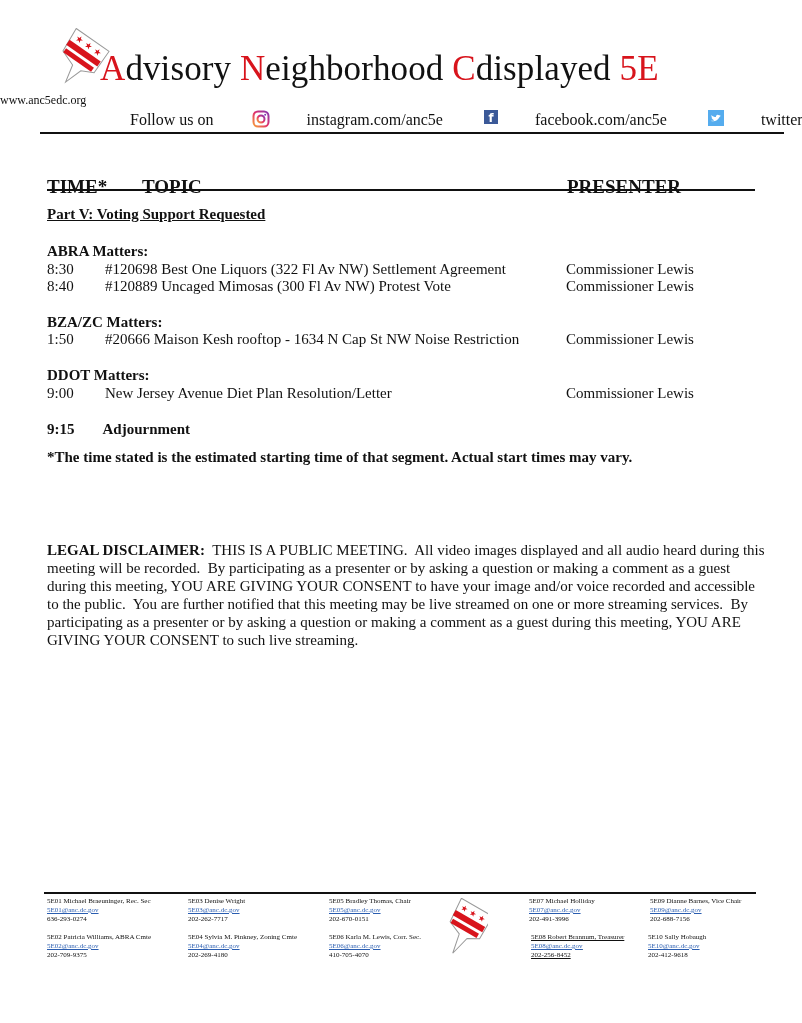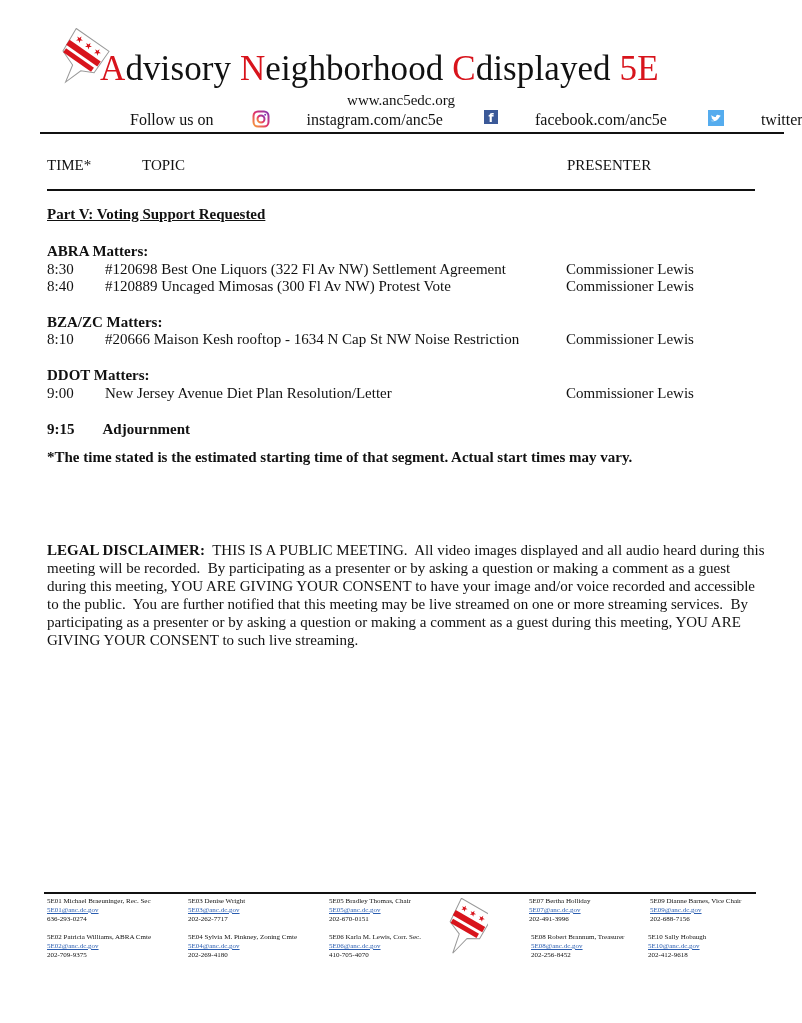--- a/index.html
+++ b/index.html
@@ -4,27 +4,27 @@
 <style>
   html, body { margin:0; padding:0; background:#ffffff; }
   body { width:802px; height:1023px; position:relative; overflow:hidden;
          font-family:"Liberation Serif", serif; color:#111; }
   .abs { position:absolute; }
 
   
   .logo-top { left:50px; top:28px; width:60px; height:62px; }
   .title { left:100px; top:49px; font-size:35px; line-height:40px; white-space:nowrap; color:#111; letter-spacing:0.1px; }
   .title .red { color:#d8141c; }
-  .website { left:0; width:802px; top:92px; text-align:center; font-size:15px; line-height:16px; }
+  .website { left:0; width:802px; top:92px; text-align:left; font-size:12px; line-height:16px; }
   .follow { left:130px; top:110px; font-size:16px; line-height:20px; white-space:nowrap; display:flex; align-items:flex-start;gap:36px; }
   .follow .ico { display:inline-block; width:18px; height:18px; margin:0 1px 0 2px; vertical-align:middle; }
   .rule-top { left:40px; top:132px; width:744px; height:1.5px; background:#111; }
 
   
-  .th { top:156px; font-size:15px; font-weight:normal; line-height:18px; }
+  .th { top:178px; font-size:19px; font-weight:bold; line-height:18px; }
   .th-rule { left:47px; top:189px; width:708px; height:1.5px; background:#111; }
 
   .part { left:47px; top:205px; font-size:15px; font-weight:bold; text-decoration:underline; line-height:18px; white-space:nowrap; }
 
   .sect { left:47px; font-size:15px; font-weight:bold; line-height:18px; white-space:nowrap; }
   .row { left:0; width:802px; height:18px; font-size:15px; line-height:18px; }
   .row .t { position:absolute; left:47px; }
   .row .topic { position:absolute; left:105px; white-space:nowrap;text-align:right; }
   .row .pres { position:absolute; left:566px; white-space:nowrap; }
 
@@ -106,21 +106,21 @@
   <span class="pres">Commissioner Lewis</span>
 </div>
 <div class="abs row" style="top:277px;">
   <span class="t">8:40</span>
   <span class="topic">#120889  Uncaged Mimosas (300 Fl Av NW) Protest Vote</span>
   <span class="pres">Commissioner Lewis</span>
 </div>
 
 <div class="abs sect" style="top:313px;">BZA/ZC Matters:</div>
 <div class="abs row" style="top:330px;">
-  <span class="t">8:10</span>
+  <span class="t">1:50</span>
   <span class="topic">#20666  Maison Kesh rooftop - 1634 N Cap St NW Noise Restriction</span>
   <span class="pres">Commissioner Lewis</span>
 </div>
 
 <div class="abs sect" style="top:366px;">DDOT Matters:</div>
 <div class="abs row" style="top:384px;">
   <span class="t">9:00</span>
   <span class="topic"> New Jersey Avenue Diet Plan Resolution/Letter</span>
   <span class="pres">Commissioner Lewis</span>
 </div>
@@ -173,25 +173,25 @@
     <path d="M5 6 L41 6 L41 32 L30 38 L25 58 L21 38 L7 32 Z" fill="#fff" stroke="#999" stroke-width="1"></path>
     <rect x="6" y="19" width="34" height="6" fill="#d8141c"></rect>
     <rect x="8" y="28" width="30" height="5" fill="#d8141c"></rect>
     <text x="9" y="16" font-size="8" fill="#d8141c" font-family="DejaVu Sans, sans-serif">★</text>
     <text x="19" y="16" font-size="8" fill="#d8141c" font-family="DejaVu Sans, sans-serif">★</text>
     <text x="29" y="16" font-size="8" fill="#d8141c" font-family="DejaVu Sans, sans-serif">★</text>
   </g>
 </svg>
 
 <div class="abs fcell" style="left:529px;top:897px;">
-  <span>5E07 Bertha Holliday</span>
+  <span>5E07 Michael Holliday</span>
   <span class="em">5E07@anc.dc.gov</span>
   <span class="ph">202-491-3996</span>
 </div>
-<div class="abs fcell" style="left:531px;top:933px;">
+<div class="abs fcell" style="left:531px;top:933px;text-decoration:underline;">
   <span>5E08 Robert Brannum, Treasurer</span>
   <span class="em">5E08@anc.dc.gov</span>
   <span class="ph">202-256-8452</span>
 </div>
 <div class="abs fcell" style="left:650px;top:897px;">
   <span>5E09 Dianne Barnes, Vice Chair</span>
   <span class="em">5E09@anc.dc.gov</span>
   <span class="ph">202-688-7156</span>
 </div>
 <div class="abs fcell" style="left:648px;top:933px;">

